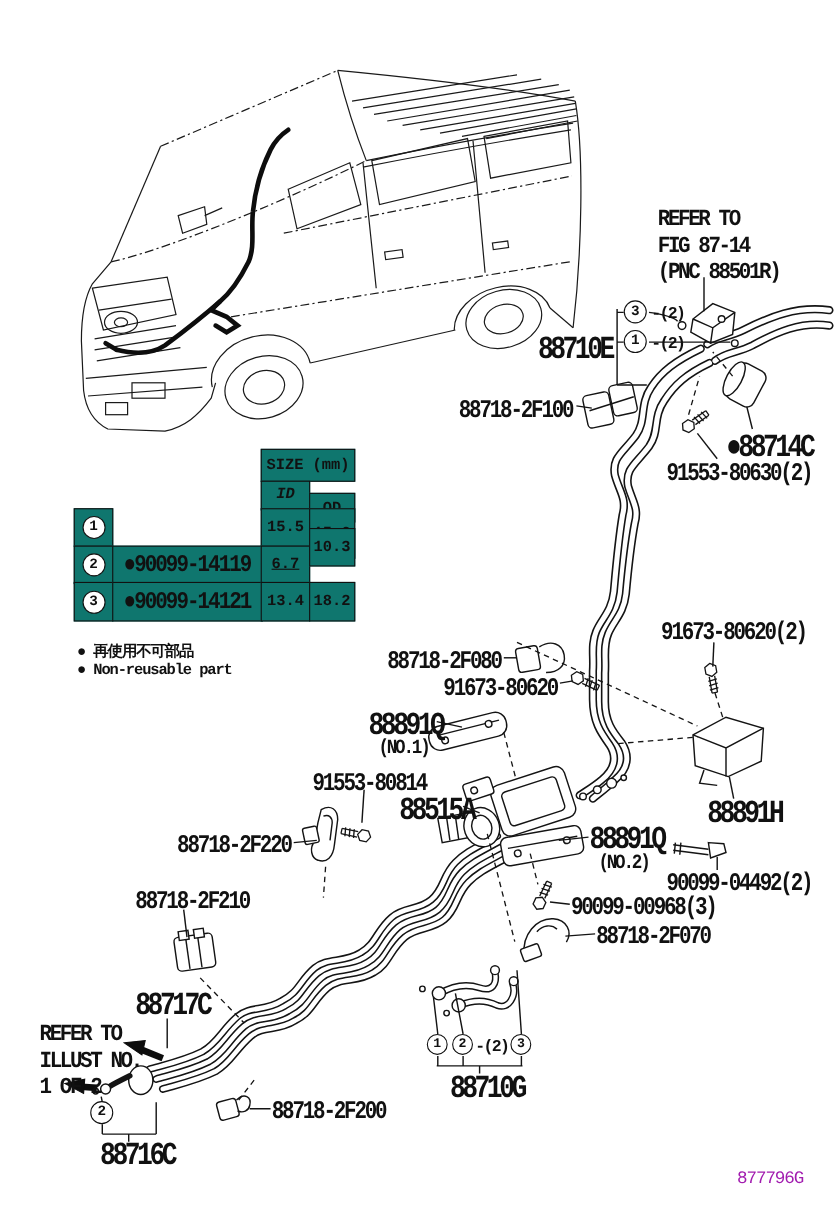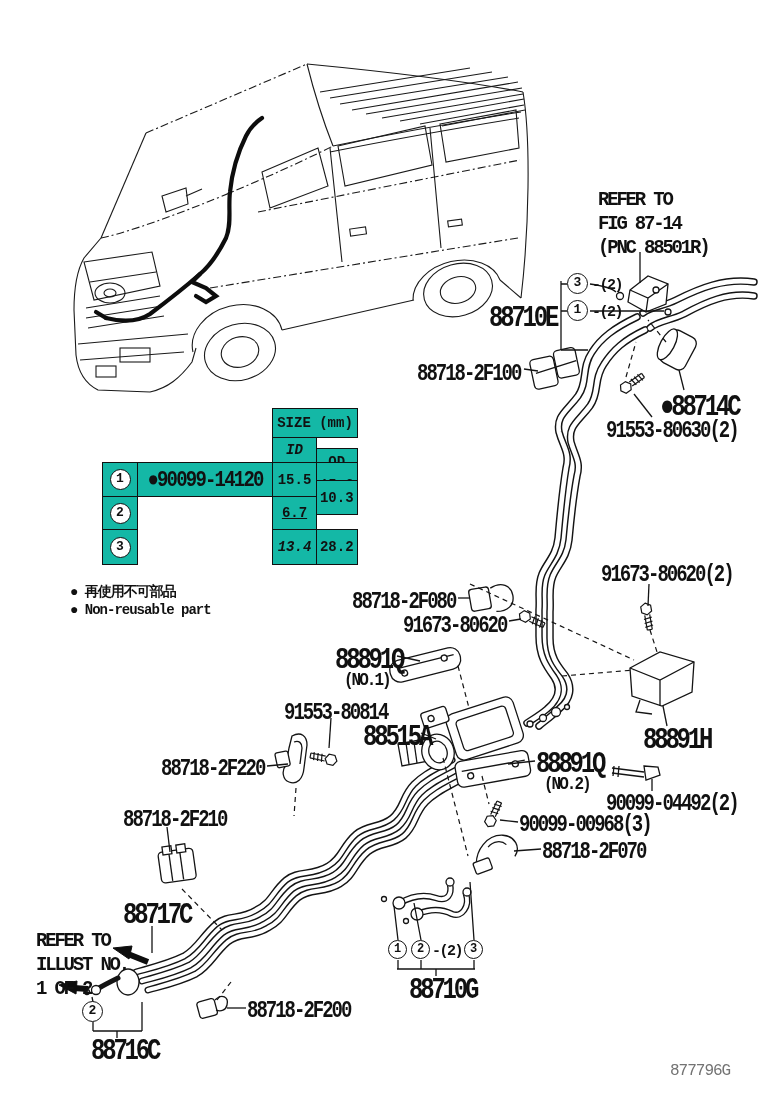--- a/index.html
+++ b/index.html
@@ -13,26 +13,26 @@
        color:#111;transform:scaleY(1.15);transform-origin:0 0;white-space:nowrap;}
   .refnote{position:absolute;font:bold 19px "Liberation Mono",monospace;letter-spacing:-2.2px;
        color:#111;line-height:22px;transform:scaleY(1.1);transform-origin:0 0;white-space:nowrap;}
   .qty{position:absolute;font:bold 15px "Liberation Mono",monospace;letter-spacing:-1.5px;color:#111;}
   .circ{position:absolute;box-sizing:border-box;width:21px;height:21px;border:1.7px solid #111;
         border-radius:50%;font:bold 13px "Liberation Mono",monospace;text-align:center;
         line-height:18px;color:#111;background:#fff;}
   .circ.sm{width:19px;height:19px;line-height:16px;font-size:12px;}
   .circ.inline{position:relative;display:inline-block;}
   .tcell{position:absolute;box-sizing:border-box;border:1.7px solid #111;display:flex;
-         align-items:center;justify-content:center;color:#111;background:#14b8a6;
-         font:bold 14px "Liberation Mono",monospace;margin-left:35px;}
+         align-items:center;justify-content:center;color:#111;background:#0f766e;
+         font:bold 14px "Liberation Mono",monospace;}
   .tpart{font:bold 19px "Liberation Mono",monospace;letter-spacing:-1.8px;transform:scaleY(1.15);}
   .legend-line{position:absolute;font:bold 14px "Liberation Mono",monospace;color:#111;
         letter-spacing:-1px;white-space:nowrap;}
-  .code{position:absolute;font:16px "Liberation Mono",monospace;letter-spacing:-1px;color:#737373;}
+  .code{position:absolute;font:16px "Liberation Mono",monospace;letter-spacing:-1px;color:#a21caf;}
   .dot{font-weight:bold;}
 </style>
 </head>
 <body>
 
 <div id="stage">
 
   <svg id="art" width="760" height="1112" viewBox="0 0 760 1112">
 
     <defs>
@@ -369,37 +369,40 @@
   <span class="circ" style="left:82px;top:1001px">2</span>
 
   <div id="size-table" style="position:absolute;left:67px;top:408px;width:256px;height:159px;">
     <div class="tcell" style="left:170px;top:0;width:86px;height:30px;">SIZE (mm)</div>
     <div class="tcell" style="left:170px;top:28.5px;width:45px;height:27px;font-style:italic;">ID</div>
     <div class="tcell" style="left:213.5px;top:40px;width:42.5px;height:27px;">OD</div>
 
     <div class="tcell" style="left:0;top:54px;width:36px;height:35px;">
       <span class="circ inline">1</span>
       </div>
-    <div class="tcell" style="left:34.5px;top:54px;width:137px;height:35px;">
-      <span class="tpart"><span class="dot">●</span><span>90099-14120</span></span>
-      </div>
     <div class="tcell" style="left:170px;top:54px;width:45px;height:35px;">15.5</div>
     <div class="tcell" style="left:213.5px;top:54px;width:42.5px;height:46px;">15.6</div>
 
     <div class="tcell" style="left:0;top:87.5px;width:36px;height:35px;">
       <span class="circ inline">2</span>
       </div>
+    <div class="tcell" style="left:34.5px;top:87.5px;width:137px;height:35px;">
+      <span class="tpart"><span class="dot">●</span><span>90099-14119</span></span>
+      </div>
     <div class="tcell" style="left:170px;top:87.5px;width:45px;height:35px;text-decoration:underline;">6.7</div>
     <div class="tcell" style="left:213.5px;top:72px;width:42.5px;height:35px;">10.3</div>
 
     <div class="tcell" style="left:0;top:121px;width:36px;height:36px;">
       <span class="circ inline">3</span>
       </div>
-    <div class="tcell" style="left:170px;top:121px;width:45px;height:36px;font-style:italic;">13.4</div>
-    <div class="tcell" style="left:213.5px;top:121px;width:42.5px;height:36px;">28.2</div>
+    <div class="tcell" style="left:34.5px;top:121px;width:137px;height:36px;">
+      <span class="tpart"><span class="dot">●</span><span>90099-14121</span></span>
+      </div>
+    <div class="tcell" style="left:170px;top:121px;width:45px;height:36px;">13.4</div>
+    <div class="tcell" style="left:213.5px;top:121px;width:42.5px;height:36px;">18.2</div>
   </div>
 
   <div class="legend-line" style="left:70px;top:583px">
     <span class="dot">●</span>
     <span>再使用不可部品</span></div>
   <div class="legend-line" style="left:70px;top:602px">
     <span class="dot">●</span>
     <span>Non-reusable part</span></div>
 
   <div class="code" style="left:670px;top:1062px">877796G</div>

